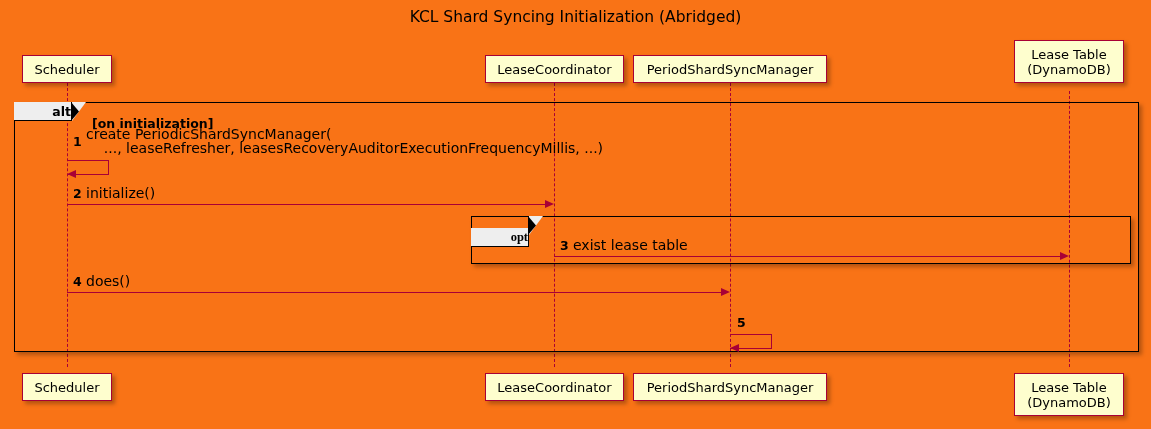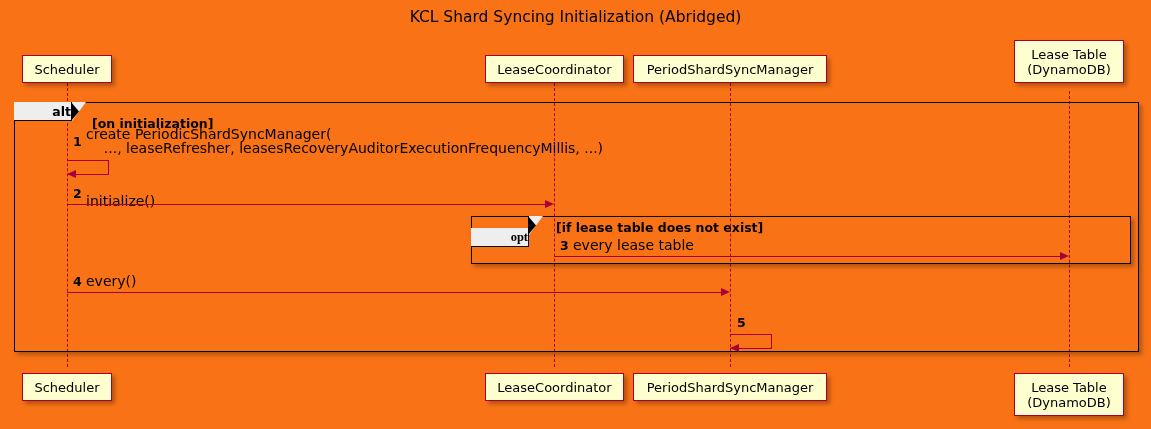--- a/index.html
+++ b/index.html
@@ -154,21 +154,20 @@
 
   <div class="frame" style="left:471px; top:216px; width:660px; height:48px;"></div>
   <div class="frame-tab" style="left:471px; top:228px; width:58px; height:19px;font-family:Liberation Serif, serif;">
     <span>opt</span>
   </div>
   <div style="position:absolute; left:529px; top:216px; width:0; height:0;
               border-top:19px solid #EEEEEE; border-right:14px solid transparent;"></div>
   <div style="position:absolute; left:528px; top:216px; width:0; height:0;
               border-bottom:19px solid transparent; border-left:16px solid #000000;
               clip-path:polygon(0 100%, 100% 100%, 0 0);"></div>
-  <div class="frame-cond" style="left:556px; top:220px;">[if lease table does not exist]</div>
 
   <div class="participant" style="left:22px; top:55px; width:90px; height:28px;">
     <span>Scheduler</span>
   </div>
   <div class="participant" style="left:485px; top:55px; width:139px; height:28px;">
     <span>LeaseCoordinator</span>
   </div>
   <div class="participant" style="left:633px; top:55px; width:194px; height:28px;">
     <span>PeriodShardSyncManager</span>
   </div>
@@ -191,31 +190,31 @@
 (DynamoDB)</span>
   </div>
 
   <div class="msg-num" style="left:73px; top:134px;">1</div>
   <div class="msg-label" style="left:86px; top:127px;">create PeriodicShardSyncManager(
     ..., leaseRefresher, leasesRecoveryAuditorExecutionFrequencyMillis, ...)</div>
   <div class="self-loop" style="left:67px; top:160px; width:42px; height:15px;"></div>
   <div class="arrow-left" style="left:67px; top:170px;"></div>
 
   <div class="msg-num" style="left:73px; top:186px;">2</div>
-  <div class="msg-label" style="left:86px; top:194px;">initialize()</div>
+  <div class="msg-label" style="left:86px; top:186px;">initialize()</div>
   <div class="msg-line" style="left:67px; top:204px; width:478px;"></div>
   <div class="arrow-right" style="left:545px; top:200px;"></div>
 
   <div class="msg-num" style="left:560px; top:238px;">3</div>
-  <div class="msg-label" style="left:573px; top:238px;">every lease table</div>
+  <div class="msg-label" style="left:573px; top:238px;">exist lease table</div>
   <div class="msg-line" style="left:554px; top:256px; width:506px;"></div>
   <div class="arrow-right" style="left:1060px; top:252px;"></div>
 
   <div class="msg-num" style="left:73px; top:274px;">4</div>
-  <div class="msg-label" style="left:86px; top:274px;">every()</div>
+  <div class="msg-label" style="left:86px; top:274px;">does()</div>
   <div class="msg-line" style="left:67px; top:292px; width:654px;"></div>
   <div class="arrow-right" style="left:721px; top:288px;"></div>
 
   <div class="msg-num" style="left:737px; top:315px;">5</div>
   <div class="self-loop" style="left:730px; top:334px; width:42px; height:15px;"></div>
   <div class="arrow-left" style="left:730px; top:344px;"></div>
 
 </div>
 
 </body></html>

